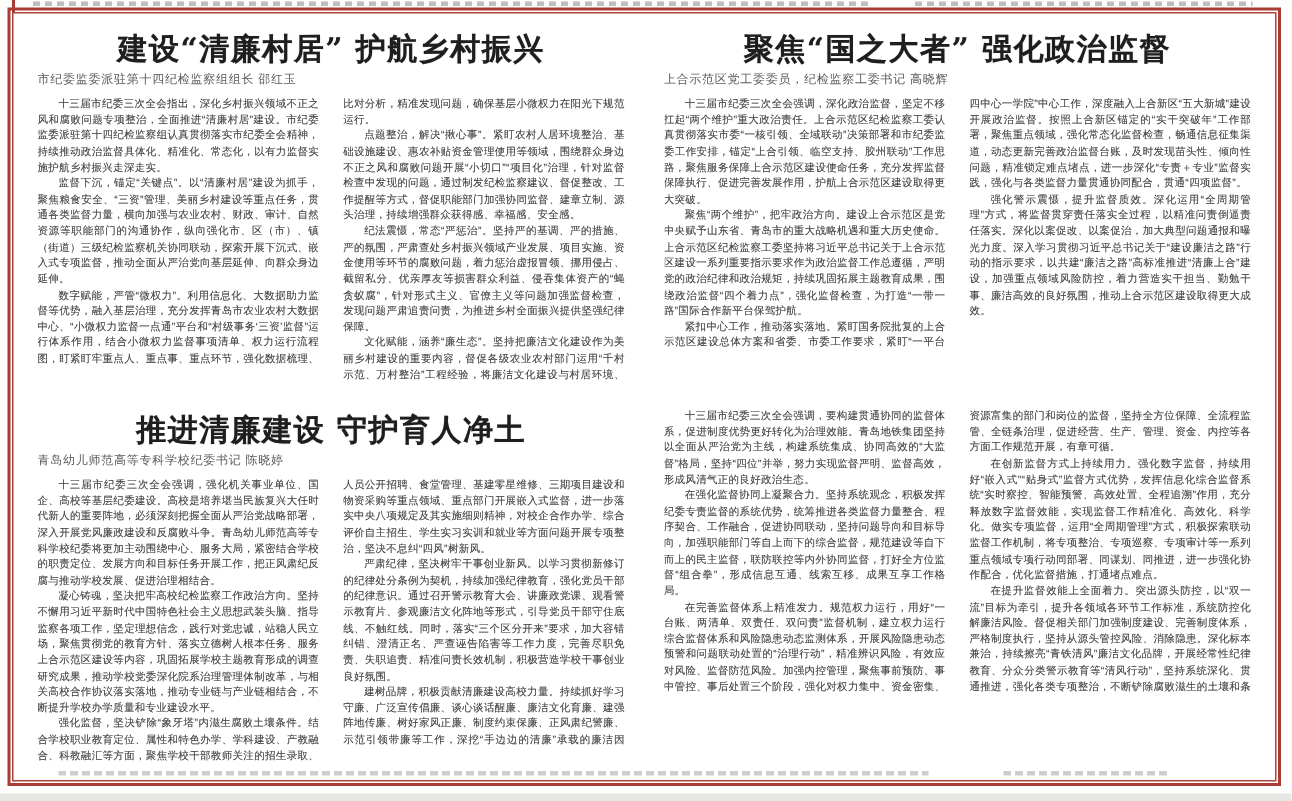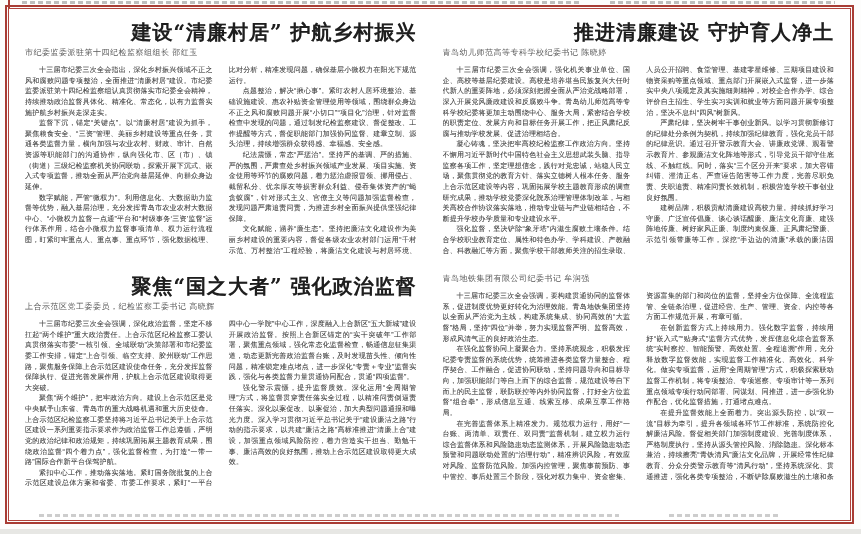--- a/index.html
+++ b/index.html
@@ -32,21 +32,21 @@
     padding:10px 16px 8px 16px;
     display:grid;
     grid-template-columns:1fr 1fr;
     grid-template-rows:250px 244px;
     column-gap:26px;
     row-gap:4px;
   }
   .article{overflow:hidden;}
   .article-title{
     font-family:"DejaVu Serif","Liberation Serif",serif;
-    font-weight:bold;color:#1e1e1e;text-align:right;
+    font-weight:bold;color:#1e1e1e;text-align:center;
     font-size:20px;letter-spacing:1px;margin:2px 0 3px 0;line-height:1.15;
     text-shadow:0 0 .5px rgba(40,40,40,.45);
     white-space:nowrap;
   }
   .article-byline{
     text-align:left;font-size:8px;color:#5a5a5a;margin-bottom:7px;letter-spacing:.5px;
   }
   .article-body{
     column-count:2;column-gap:16px;
     font-size:7px;line-height:1.52;color:#474747;text-align:justify;
@@ -81,45 +81,44 @@
       <div class="article-body">
         <p>十三届市纪委三次全会指出，深化乡村振兴领域不正之风和腐败问题专项整治，全面推进“清廉村居”建设。市纪委监委派驻第十四纪检监察组认真贯彻落实市纪委全会精神，持续推动政治监督具体化、精准化、常态化，以有力监督实施护航乡村振兴走深走实。</p>
         <p>监督下沉，锚定“关键点”。以“清廉村居”建设为抓手，聚焦粮食安全、“三资”管理、美丽乡村建设等重点任务，贯通各类监督力量，横向加强与农业农村、财政、审计、自然资源等职能部门的沟通协作，纵向强化市、区（市）、镇（街道）三级纪检监察机关协同联动，探索开展下沉式、嵌入式专项监督，推动全面从严治党向基层延伸、向群众身边延伸。</p>
         <p>数字赋能，严管“微权力”。利用信息化、大数据助力监督等优势，融入基层治理，充分发挥青岛市农业农村大数据中心、“小微权力监督一点通”平台和“村级事务‘三资’监督”运行体系作用，结合小微权力监督事项清单、权力运行流程图，盯紧盯牢重点人、重点事、重点环节，强化数据梳理、比对分析，精准发现问题，确保基层小微权力在阳光下规范运行。</p>
         <p>点题整治，解决“揪心事”。紧盯农村人居环境整治、基础设施建设、惠农补贴资金管理使用等领域，围绕群众身边不正之风和腐败问题开展“小切口”“项目化”治理，针对监督检查中发现的问题，通过制发纪检监察建议、督促整改、工作提醒等方式，督促职能部门加强协同监督、建章立制、源头治理，持续增强群众获得感、幸福感、安全感。</p>
         <p>纪法震慑，常态“严惩治”。坚持严的基调、严的措施、严的氛围，严肃查处乡村振兴领域产业发展、项目实施、资金使用等环节的腐败问题，着力惩治虚报冒领、挪用侵占、截留私分、优亲厚友等损害群众利益、侵吞集体资产的“蝇贪蚁腐”，针对形式主义、官僚主义等问题加强监督检查，发现问题严肃追责问责，为推进乡村全面振兴提供坚强纪律保障。</p>
         <p>文化赋能，涵养“廉生态”。坚持把廉洁文化建设作为美丽乡村建设的重要内容，督促各级农业农村部门运用“千村示范、万村整治”工程经验，将廉洁文化建设与村居环境、乡规民约、农耕文化、文旅活动等元素相结合，推动廉洁文化建设深度融入乡村治理，加强廉洁文化传播，深挖乡土廉洁元素，讲好乡土廉洁故事，以农民群众喜闻乐见、看得见摸得着的形式全方位绘就乡村“清廉画卷”，推动崇廉拒腐的清风正气不断充盈，进一步净化农村基层政治生态。</p>
       </div>
     </div>
 
+    <div class="article row1">
+      <h2 class="article-title">聚焦“国之大者” 强化政治监督</h2>
+      <div class="article-byline">上合示范区党工委委员，纪检监察工委书记 高晓辉</div>
+      <div class="article-body">
+        <p>十三届市纪委三次全会强调，深化政治监督，坚定不移扛起“两个维护”重大政治责任。上合示范区纪检监察工委认真贯彻落实市委“一核引领、全域联动”决策部署和市纪委监委工作安排，锚定“上合引领、临空支持、胶州联动”工作思路，聚焦服务保障上合示范区建设使命任务，充分发挥监督保障执行、促进完善发展作用，护航上合示范区建设取得更大突破。</p>
+        <p>聚焦“两个维护”，把牢政治方向。建设上合示范区是党中央赋予山东省、青岛市的重大战略机遇和重大历史使命。上合示范区纪检监察工委坚持将习近平总书记关于上合示范区建设一系列重要指示要求作为政治监督工作总遵循，严明党的政治纪律和政治规矩，持续巩固拓展主题教育成果，围绕政治监督“四个着力点”，强化监督检查，为打造“一带一路”国际合作新平台保驾护航。</p>
+        <p>紧扣中心工作，推动落实落地。紧盯国务院批复的上合示范区建设总体方案和省委、市委工作要求，紧盯“一平台四中心一学院”中心工作，深度融入上合新区“五大新城”建设开展政治监督。按照上合新区锚定的“实干突破年”工作部署，聚焦重点领域，强化常态化监督检查，畅通信息征集渠道，动态更新完善政治监督台账，及时发现苗头性、倾向性问题，精准锁定难点堵点，进一步深化“专责＋专业”监督实践，强化与各类监督力量贯通协同配合，贯通“四项监督”。</p>
+        <p>强化警示震慑，提升监督质效。深化运用“全周期管理”方式，将监督贯穿责任落实全过程，以精准问责倒逼责任落实。深化以案促改、以案促治，加大典型问题通报和曝光力度。深入学习贯彻习近平总书记关于“建设廉洁之路”行动的指示要求，以共建“廉洁之路”高标准推进“清廉上合”建设，加强重点领域风险防控，着力营造实干担当、勤勉干事、廉洁高效的良好氛围，推动上合示范区建设取得更大成效。</p>
+      </div>
+    </div>
+
     <div class="article row2">
       <h2 class="article-title">推进清廉建设 守护育人净土</h2>
       <div class="article-byline">青岛幼儿师范高等专科学校纪委书记 陈晓婷</div>
       <div class="article-body">
         <p>十三届市纪委三次全会强调，强化机关事业单位、国企、高校等基层纪委建设。高校是培养堪当民族复兴大任时代新人的重要阵地，必须深刻把握全面从严治党战略部署，深入开展党风廉政建设和反腐败斗争。青岛幼儿师范高等专科学校纪委将更加主动围绕中心、服务大局，紧密结合学校的职责定位、发展方向和目标任务开展工作，把正风肃纪反腐与推动学校发展、促进治理相结合。</p>
         <p>凝心铸魂，坚决把牢高校纪检监察工作政治方向。坚持不懈用习近平新时代中国特色社会主义思想武装头脑、指导监察各项工作，坚定理想信念，践行对党忠诚，站稳人民立场，聚焦贯彻党的教育方针、落实立德树人根本任务、服务上合示范区建设等内容，巩固拓展学校主题教育形成的调查研究成果，推动学校党委深化院系治理管理体制改革，与相关高校合作协议落实落地，推动专业链与产业链相结合，不断提升学校办学质量和专业建设水平。</p>
         <p>强化监督，坚决铲除“象牙塔”内滋生腐败土壤条件。结合学校职业教育定位、属性和特色办学、学科建设、产教融合、科教融汇等方面，聚焦学校干部教师关注的招生录取、人员公开招聘、食堂管理、基建零星维修、三期项目建设和物资采购等重点领域、重点部门开展嵌入式监督，进一步落实中央八项规定及其实施细则精神，对校企合作办学、综合评价自主招生、学生实习实训和就业等方面问题开展专项整治，坚决不息纠“四风”树新风。</p>
         <p>严肃纪律，坚决树牢干事创业新风。以学习贯彻新修订的纪律处分条例为契机，持续加强纪律教育，强化党员干部的纪律意识。通过召开警示教育大会、讲廉政党课、观看警示教育片、参观廉洁文化阵地等形式，引导党员干部守住底线、不触红线。同时，落实“三个区分开来”要求，加大容错纠错、澄清正名、严查诬告陷害等工作力度，完善尽职免责、失职追责、精准问责长效机制，积极营造学校干事创业良好氛围。</p>
         <p>建树品牌，积极贡献清廉建设高校力量。持续抓好学习守廉、广泛宣传倡廉、谈心谈话醒廉、廉洁文化育廉、建强阵地传廉、树好家风正廉、制度约束保廉、正风肃纪警廉、示范引领带廉等工作，深挖“手边边的清廉”承载的廉洁因子，做到创造性转化、创新性发展，持续打造“清廉幼师”品牌建设，引导广大干部教师廉洁从教、廉洁从政。</p>
       </div>
     </div>
 
-    <div class="article row1">
-      <h2 class="article-title">聚焦“国之大者” 强化政治监督</h2>
-      <div class="article-byline">上合示范区党工委委员，纪检监察工委书记 高晓辉</div>
-      <div class="article-body">
-        <p>十三届市纪委三次全会强调，深化政治监督，坚定不移扛起“两个维护”重大政治责任。上合示范区纪检监察工委认真贯彻落实市委“一核引领、全域联动”决策部署和市纪委监委工作安排，锚定“上合引领、临空支持、胶州联动”工作思路，聚焦服务保障上合示范区建设使命任务，充分发挥监督保障执行、促进完善发展作用，护航上合示范区建设取得更大突破。</p>
-        <p>聚焦“两个维护”，把牢政治方向。建设上合示范区是党中央赋予山东省、青岛市的重大战略机遇和重大历史使命。上合示范区纪检监察工委坚持将习近平总书记关于上合示范区建设一系列重要指示要求作为政治监督工作总遵循，严明党的政治纪律和政治规矩，持续巩固拓展主题教育成果，围绕政治监督“四个着力点”，强化监督检查，为打造“一带一路”国际合作新平台保驾护航。</p>
-        <p>紧扣中心工作，推动落实落地。紧盯国务院批复的上合示范区建设总体方案和省委、市委工作要求，紧盯“一平台四中心一学院”中心工作，深度融入上合新区“五大新城”建设开展政治监督。按照上合新区锚定的“实干突破年”工作部署，聚焦重点领域，强化常态化监督检查，畅通信息征集渠道，动态更新完善政治监督台账，及时发现苗头性、倾向性问题，精准锁定难点堵点，进一步深化“专责＋专业”监督实践，强化与各类监督力量贯通协同配合，贯通“四项监督”。</p>
-        <p>强化警示震慑，提升监督质效。深化运用“全周期管理”方式，将监督贯穿责任落实全过程，以精准问责倒逼责任落实。深化以案促改、以案促治，加大典型问题通报和曝光力度。深入学习贯彻习近平总书记关于“建设廉洁之路”行动的指示要求，以共建“廉洁之路”高标准推进“清廉上合”建设，加强重点领域风险防控，着力营造实干担当、勤勉干事、廉洁高效的良好氛围，推动上合示范区建设取得更大成效。</p>
-      </div>
-    </div>
-
     <div class="article row2">
-      <div class="article-byline">青岛地铁集团有限公司纪委书记 牟润强</div>
       <div class="article-body">
         <p>十三届市纪委三次全会强调，要构建贯通协同的监督体系，促进制度优势更好转化为治理效能。青岛地铁集团坚持以全面从严治党为主线，构建系统集成、协同高效的“大监督”格局，坚持“四位”并举，努力实现监督严明、监督高效，形成风清气正的良好政治生态。</p>
         <p>在强化监督协同上凝聚合力。坚持系统观念，积极发挥纪委专责监督的系统优势，统筹推进各类监督力量整合、程序契合、工作融合，促进协同联动，坚持问题导向和目标导向，加强职能部门等自上而下的综合监督，规范建设等自下而上的民主监督，联防联控等内外协同监督，打好全方位监督“组合拳”，形成信息互通、线索互移、成果互享工作格局。</p>
         <p>在完善监督体系上精准发力。规范权力运行，用好“一台账、两清单、双责任、双问责”监督机制，建立权力运行综合监督体系和风险隐患动态监测体系，开展风险隐患动态预警和问题联动处置的“治理行动”，精准辨识风险，有效应对风险、监督防范风险。加强内控管理，聚焦事前预防、事中管控、事后处置三个阶段，强化对权力集中、资金密集、资源富集的部门和岗位的监督，坚持全方位保障、全流程监管、全链条治理，促进经营、生产、管理、资金、内控等各方面工作规范开展，有章可循。</p>
         <p>在创新监督方式上持续用力。强化数字监督，持续用好“嵌入式”“贴身式”监督方式优势，发挥信息化综合监督系统“实时察控、智能预警、高效处置、全程追溯”作用，充分释放数字监督效能，实现监督工作精准化、高效化、科学化。做实专项监督，运用“全周期管理”方式，积极探索联动监督工作机制，将专项整治、专项巡察、专项审计等一系列重点领域专项行动同部署、同谋划、同推进，进一步强化协作配合，优化监督措施，打通堵点难点。</p>
         <p>在提升监督效能上全面着力。突出源头防控，以“双一流”目标为牵引，提升各领域各环节工作标准，系统防控化解廉洁风险。督促相关部门加强制度建设、完善制度体系，严格制度执行，坚持从源头管控风险、消除隐患。深化标本兼治，持续擦亮“青铁清风”廉洁文化品牌，开展经常性纪律教育、分众分类警示教育等“清风行动”，坚持系统深化、贯通推进，强化各类专项整治，不断铲除腐败滋生的土壤和条件。把发现问题、督促整改与深化改革、完善制度、优化流程贯通起来，充分发挥监督保障执行、促进完善发展作用，扎实做好监督执纪“后半篇文章”，全面提升综合治理水平，为新时代国有企业高质量发展保驾护航。</p>
       </div>
     </div>
 
   </div>

